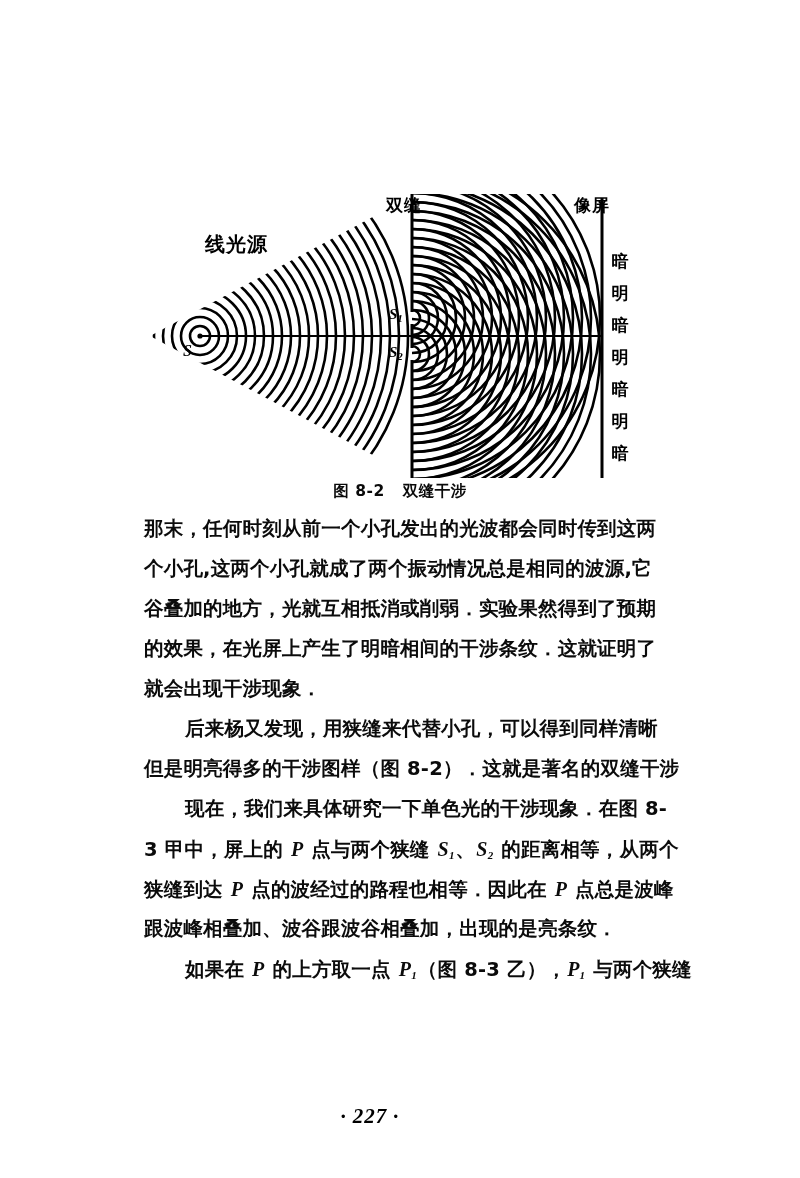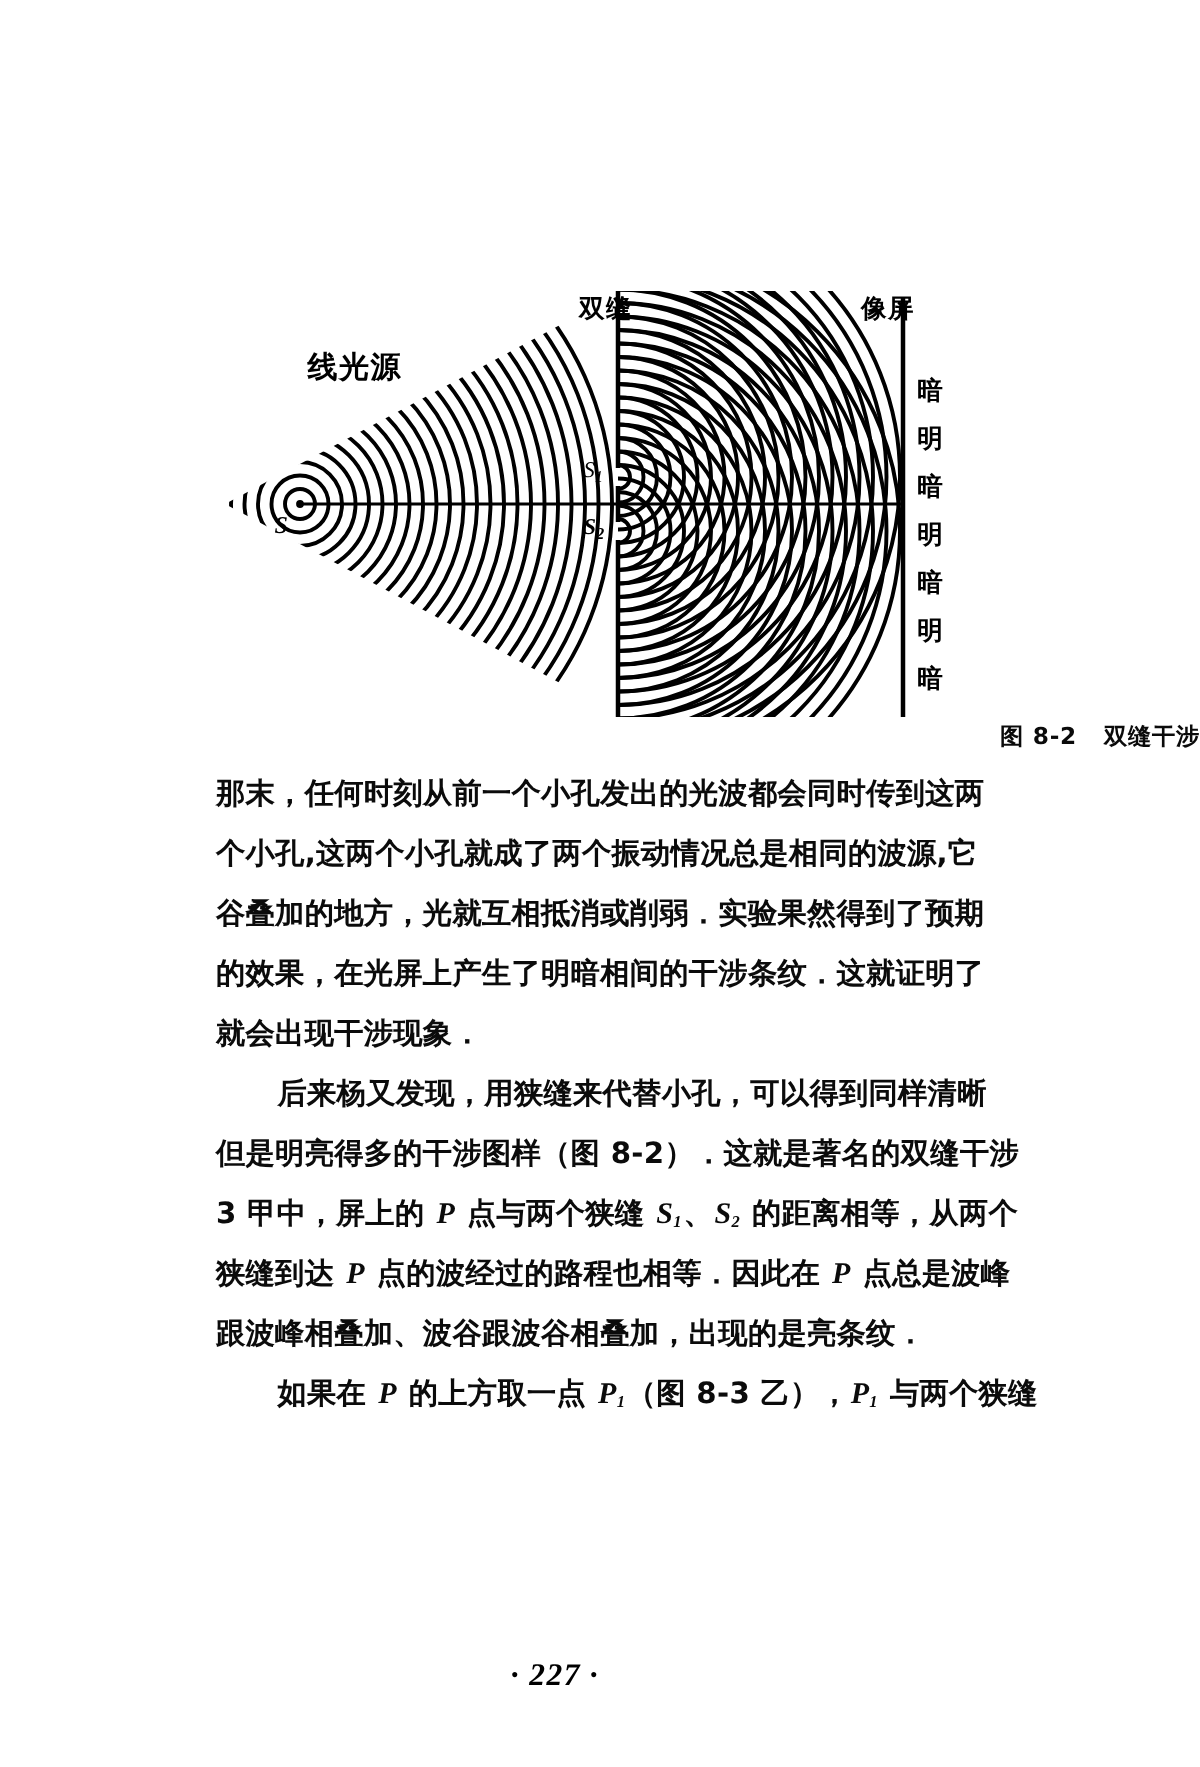--- a/index.html
+++ b/index.html
@@ -33,21 +33,21 @@
     width: 500px;
     height: 300px;
   }
   .figure-svg { display:block; width:500px; height:300px; }
 
   .fig-caption {
     position: absolute;
     left: 0;
     top: 481px;
     width: 800px;
-    text-align: right;
+    text-align: center;
     font-family: "DejaVu Sans", "Liberation Sans", sans-serif;
     font-weight: bold;
     font-size: 15.5px;
     letter-spacing: 0.5px;
     color: #0a0a0a;
   }
   .fig-caption .cap-gap { display:inline-block; width: 18px; }
 
   
   .body-text {
@@ -208,21 +208,21 @@
     </svg>
 
     <div style="position:absolute;left:55px;top:45px;font-family:'DejaVu Sans','Liberation Sans',sans-serif;font-weight:bold;font-size:20px;letter-spacing:1px;">线光源</div>
 
     <div style="position:absolute;left:236px;top:8px;font-family:'DejaVu Sans','Liberation Sans',sans-serif;font-weight:bold;font-size:17px;letter-spacing:1px;">双缝</div>
 
     <div style="position:absolute;left:424px;top:8px;font-family:'DejaVu Sans','Liberation Sans',sans-serif;font-weight:bold;font-size:17px;letter-spacing:1px;">像屏</div>
 
     <div style="position:absolute;left:33px;top:156px;font-family:'Liberation Serif','DejaVu Serif',serif;font-style:italic;font-weight:bold;font-size:16px;">S</div>
 
-    <div style="position:absolute;left:239px;top:120px;font-family:'Liberation Serif','DejaVu Serif',serif;font-style:italic;font-weight:normal;font-size:15px;"><span>S</span><sub>1</sub></div>
+    <div style="position:absolute;left:239px;top:120px;font-family:'Liberation Serif','DejaVu Serif',serif;font-style:italic;font-weight:bold;font-size:15px;"><span>S</span><sub>1</sub></div>
 
     <div style="position:absolute;left:239px;top:158px;font-family:'Liberation Serif','DejaVu Serif',serif;font-style:italic;font-weight:bold;font-size:15px;"><span>S</span><sub>2</sub></div>
 
     <div id="fringe-column" style="position:absolute;left:455px;top:59px;width:30px;font-family:'DejaVu Sans','Liberation Sans',sans-serif;font-weight:bold;font-size:17px;line-height:32px;text-align:center;">
         <div>暗</div>
         <div>明</div>
         <div>暗</div>
         <div>明</div>
         <div>暗</div>
         <div>明</div>
@@ -235,20 +235,21 @@
   </div>
 
   <div class="body-text">
     <div class="line">那末，任何时刻从前一个小孔发出的光波都会同时传到这两</div>
     <div class="line">个小孔,这两个小孔就成了两个振动情况总是相同的波源,它</div>
     <div class="line">谷叠加的地方，光就互相抵消或削弱．实验果然得到了预期</div>
     <div class="line">的效果，在光屏上产生了明暗相间的干涉条纹．这就证明了</div>
     <div class="line">就会出现干涉现象．</div>
     <div class="line indent">后来杨又发现，用狭缝来代替小孔，可以得到同样清晰</div>
     <div class="line">但是明亮得多的干涉图样（图 8-2）．这就是著名的双缝干涉</div>
+    <div class="line indent">现在，我们来具体研究一下单色光的干涉现象．在图 8-</div>
     <div class="line">3 甲中，屏上的 <span class="it">P</span> 点与两个狭缝 <span class="it">S<sub>1</sub></span>、<span class="it">S<sub>2</sub></span> 的距离相等，从两个</div>
     <div class="line">狭缝到达 <span class="it">P</span> 点的波经过的路程也相等．因此在 <span class="it">P</span> 点总是波峰</div>
     <div class="line">跟波峰相叠加、波谷跟波谷相叠加，出现的是亮条纹．</div>
     <div class="line indent">如果在 <span class="it">P</span> 的上方取一点 <span class="it">P<sub>1</sub></span>（图 8-3 乙），<span class="it">P<sub>1</sub></span> 与两个狭缝</div>
   </div>
 
   <div class="page-number">
     <span class="dot">·</span><span>227</span><span class="dot">·</span>
   </div>
 

